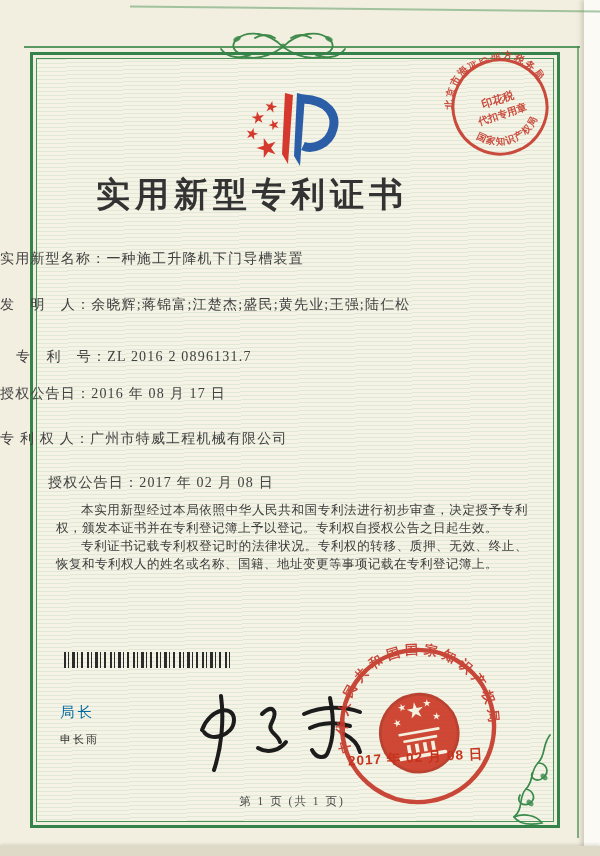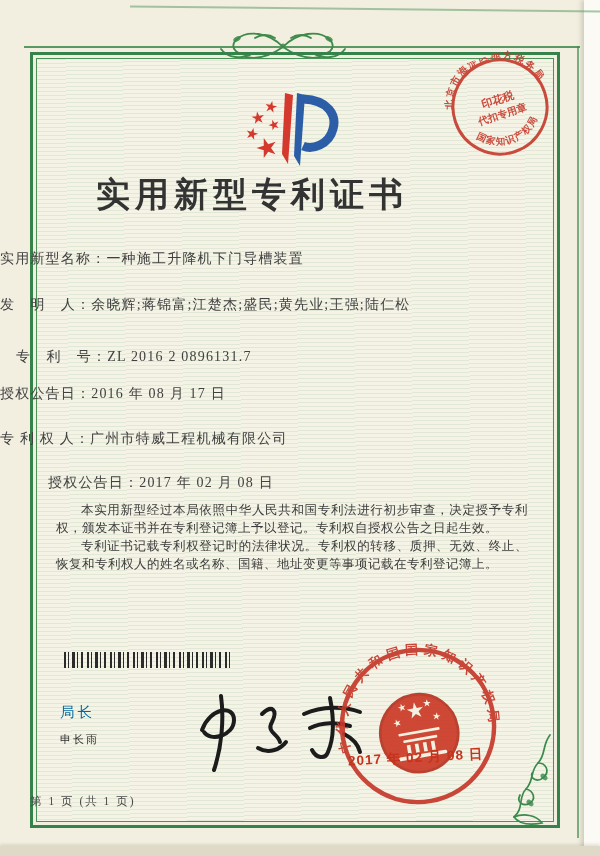--- a/index.html
+++ b/index.html
@@ -54,21 +54,21 @@
     font-family:"Liberation Sans","DejaVu Sans",sans-serif;}
   .signature{position:absolute;left:188px;top:690px;}
 
   .office-seal{position:absolute;left:332px;top:640px;opacity:.92;}
   .seal-date{position:absolute;left:348px;top:748px;width:170px;font-size:13.5px;font-weight:bold;
     color:#c7321d;letter-spacing:1px;transform:rotate(-3deg);white-space:nowrap;
     font-family:"Liberation Sans","DejaVu Sans",sans-serif;}
 
   .tax-stamp{position:absolute;left:448px;top:55px;transform:rotate(-18deg);opacity:.9;}
 
-  .footer{position:absolute;left:30px;top:794px;width:524px;text-align:left;
+  .footer{position:absolute;left:30px;top:794px;width:524px;text-align:center;
     font-size:11.5px;color:#4a4a4a;letter-spacing:2px;}
 </style>
 </head>
 <body>
 
 <div class="page">
 
   <div class="page-edge-right"></div>
   <div class="page-edge-bottom"></div>
   <div class="scan-line-top"></div>

